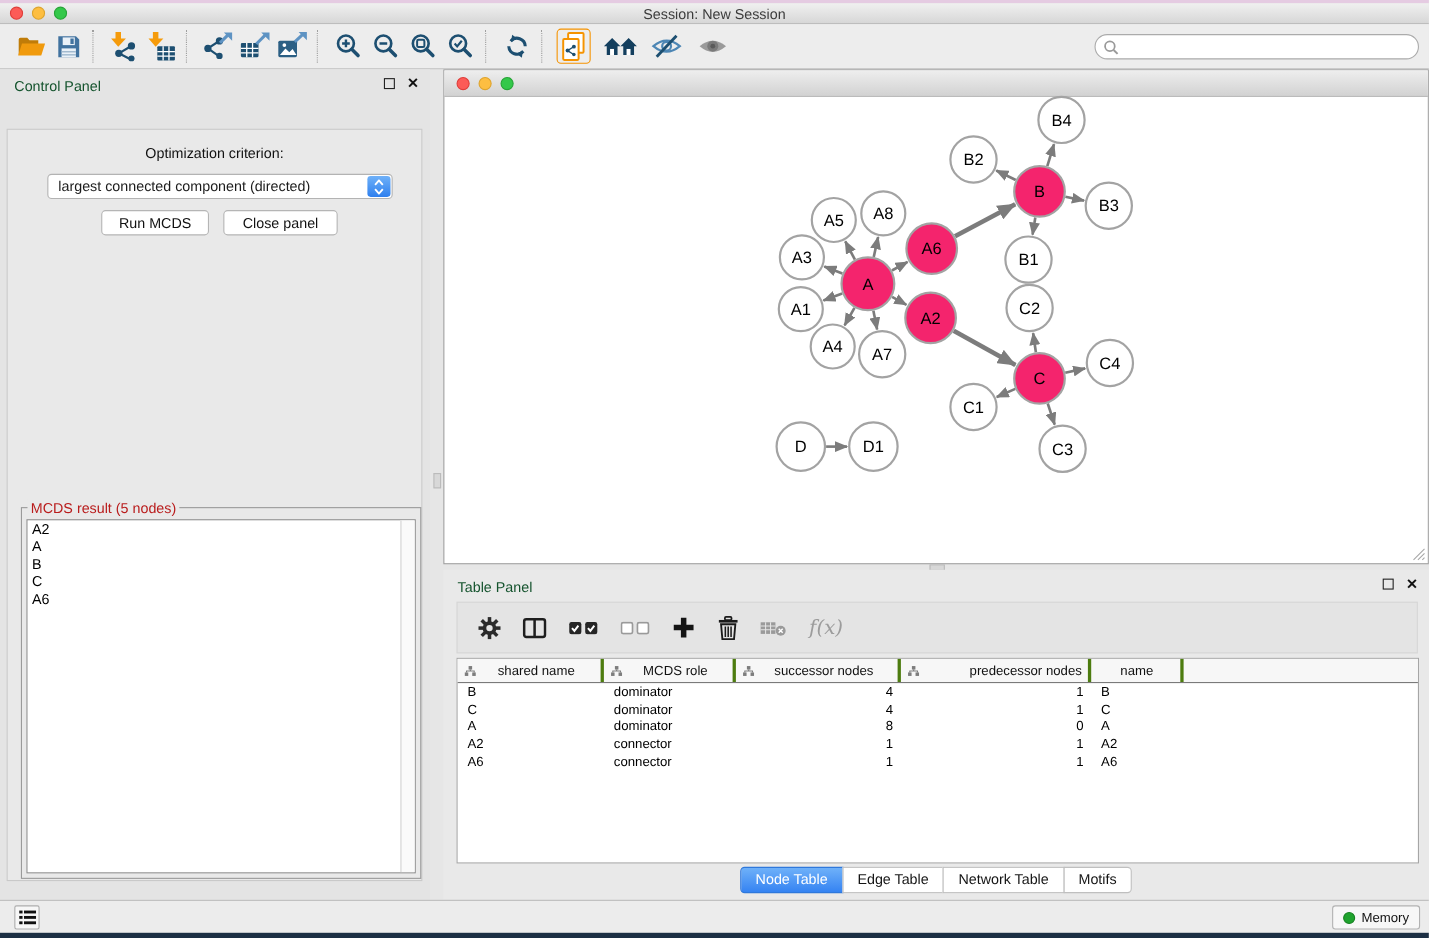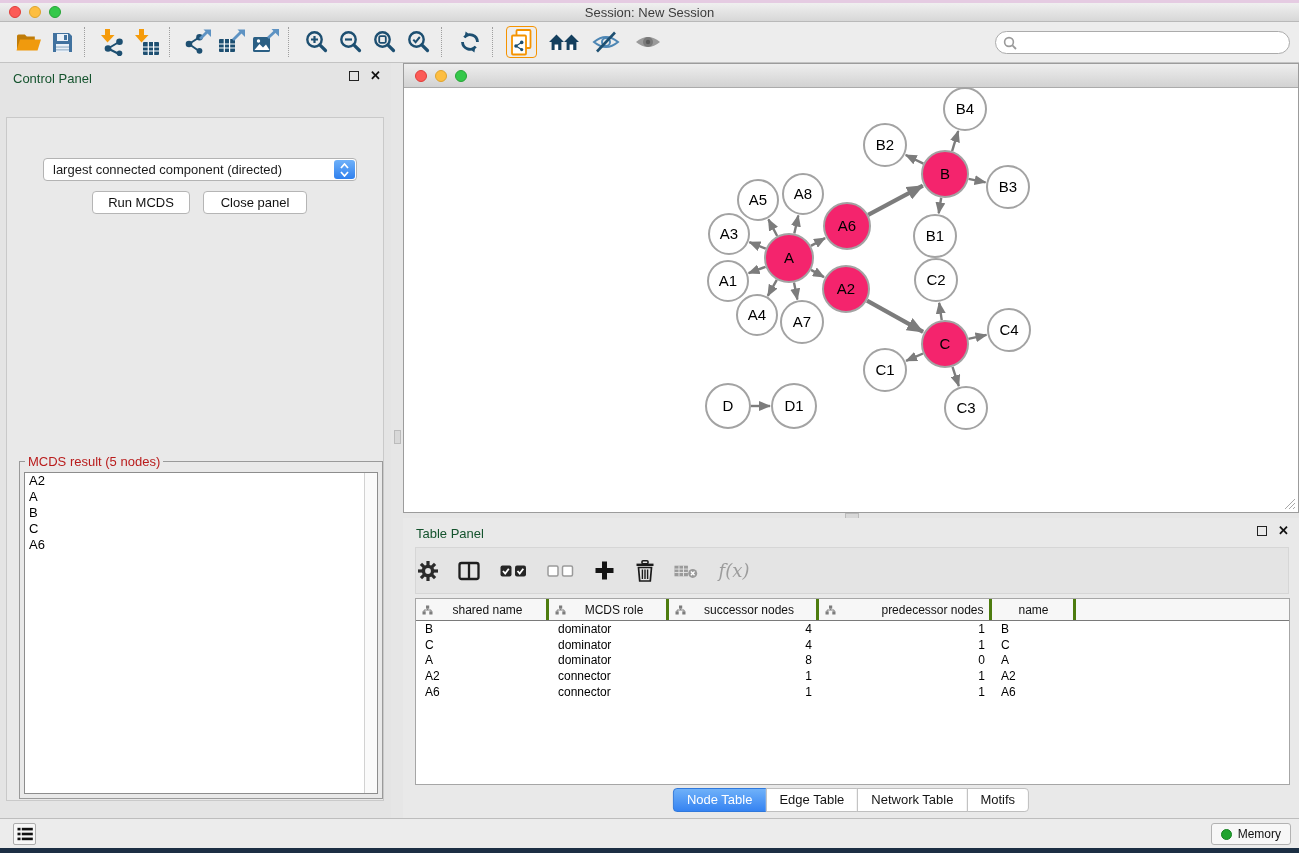--- a/index.html
+++ b/index.html
@@ -71,21 +71,21 @@
   .net-titlebar .lights { left:11px; top:6px; }
   .net-title { position:absolute; left:0; right:0; top:4px; text-align:center; font-size:13px; color:#333; }
   #graph { position:absolute; left:0; top:12px; width:772px; height:424px;padding-left:18px; }
   .net-grip { position:absolute; right:2px; bottom:2px; }
   .divider-grip-v { position:absolute; left:394px; top:430px; width:7px; height:14px; background:#D8D8D8; border:1px solid #BBB; }
   .divider-grip-h { position:absolute; left:845px; top:513px; width:14px; height:6px; background:#D8D8D8; border:1px solid #BBB; }
 
   
   .table-panel { position:absolute; left:403px; top:518px; width:896px; height:300px; background:#E9E9E9; }
   .tp-toolbar { position:absolute; left:12px; top:29px; width:874px; height:47px; background:#E4E4E4;
-                border:1px solid #D6D6D6; display:flex; align-items:center; gap:17px; }
+                border:1px solid #D6D6D6; display:flex; align-items:center; padding-left:17px; gap:17px; }
   .tpi { display:inline-flex; align-items:center; justify-content:center; width:24px; height:26px; }
   .fx-label { font-family:"DejaVu Serif", serif; font-style:italic; font-size:18px; color:#9C9C9C; }
 
   .data-table { position:absolute; left:12px; top:80px; width:875px; height:187px; background:#fff; border:1px solid #A6A6A6; }
   .dt-header { position:absolute; left:0; top:0; right:0; height:22px; background:#F7F7F7; border-bottom:1px solid #7A7A7A; display:flex; }
   .dt-hcell { display:flex; align-items:center; border-right:3px solid #4d7c0f; font-size:12px; color:#111; padding:0 4px 0 6px; }
   .dt-hcell .hlabel { flex:1; text-align:center; }
   .dt-body { position:absolute; left:0; top:22px; right:0; bottom:0; }
   .dt-row { display:flex; height:15.7px; align-items:center; }
   .dt-cell { font-size:12px; color:#000; white-space:nowrap; overflow:hidden; }
@@ -276,20 +276,21 @@
   </span>
 </div>
 
 <div class="control-panel">
   <div class="panel-title">Control Panel</div>
   <div class="panel-btns">
     <span class="float-glyph"></span>
     <span class="close-glyph">✕</span>
   </div>
   <div class="cp-content">
+    <div class="opt-label">Optimization criterion:</div>
     <div class="dropdown">
       <span>largest connected component (directed)</span>
       <span class="dd-stepper">
         <svg width="9" height="6" viewBox="0 0 9 6">
             <path d="M1 5 L4.5 1 L8 5" stroke="#fff" stroke-width="1.7" fill="none"></path>
           </svg>
         <svg width="9" height="6" viewBox="0 0 9 6">
             <path d="M1 1 L4.5 5 L8 1" stroke="#fff" stroke-width="1.7" fill="none"></path>
           </svg>
       </span>

